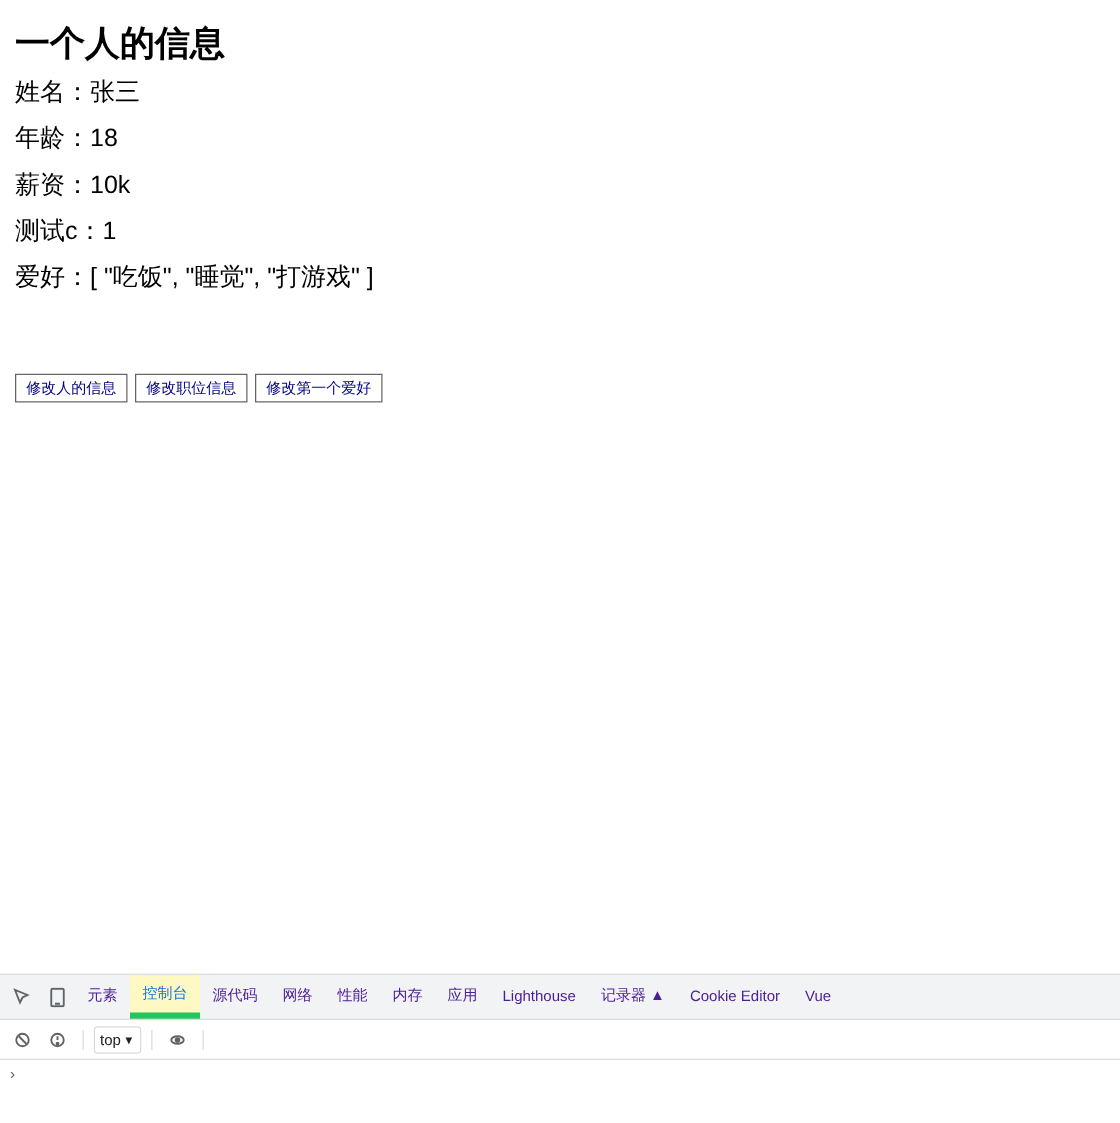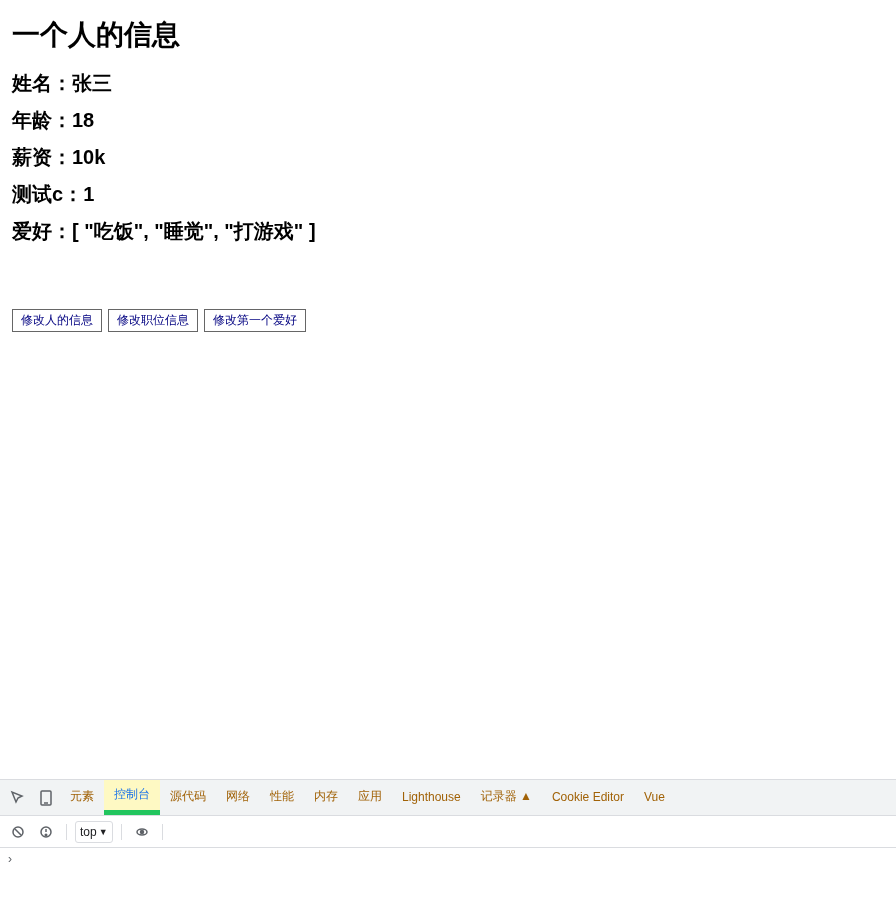--- a/index.html
+++ b/index.html
@@ -17,37 +17,37 @@
 
     
     .main-content {
       padding: 16px 12px;
       background: #ffffff;
     }
 
     .page-title {
       font-size: 28px;
       font-weight: bold;
-      margin-bottom: 16px;
+      margin-bottom: 6px;
       color: #000;
     }
 
     .info-line {
       font-size: 20px;
       margin-bottom: 10px;
       color: #000;
     }
 
     .info-label {
-      font-weight: bold;
+      font-weight: normal;
       margin-top: 20px;
     }
 
     .info-value {
-      font-weight: bold;
+      font-weight: normal;
     }
 
     .buttons-row {
       display: flex;
       gap: 6px;
       margin-top: 16px;
     }
 
     .action-button {
       padding: 2px 8px;
@@ -90,21 +90,21 @@
       font-size: 14px;
       color: #5f6368;
       background: none;
       border: none;
     }
 
     .devtools-tab {
       padding: 4px 10px;
       font-size: 12px;
       cursor: pointer;
-      color: #a16207;
+      color: #4c1d95;
       border-bottom: 2px solid transparent;
       white-space: nowrap;
       height: 36px;
       display: flex;
       align-items: center;
     }
 
     .devtools-tab.active {
       color: #1a73e8;
       border-bottom: 6px solid #22c55e;

